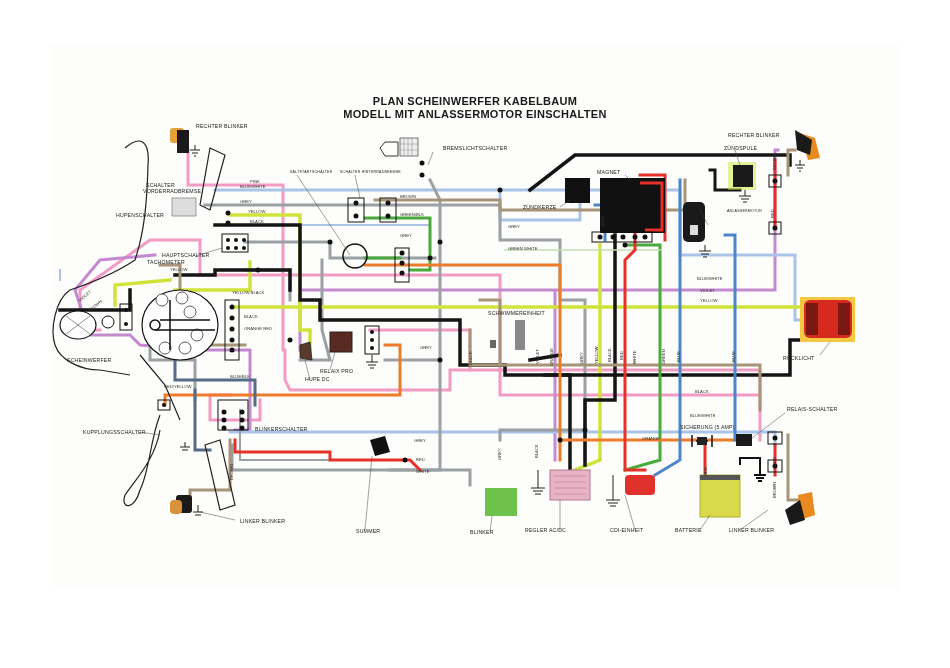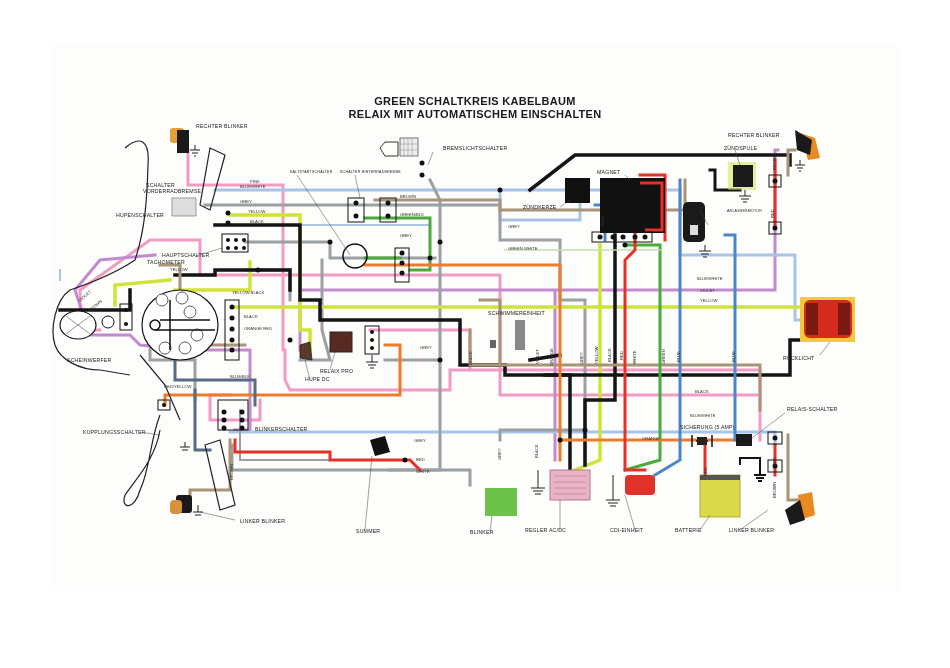--- a/index.html
+++ b/index.html
@@ -11,22 +11,22 @@
   #t2 { top:108px; }
   svg text { font-family:"Liberation Sans", sans-serif; }
   .lbl { font-size:5.2px; fill:#222; letter-spacing:0.2px; }
   .wl { font-size:4.2px; fill:#333; }
   .wlv { font-size:4.2px; fill:#333; }
 </style>
 </head>
 <body>
 
 <div id="sheet"></div>
-<div class="title" id="t1">GREEN SCHALTKREIS KABELBAUM</div>
-<div class="title" id="t2">RELAIX MIT AUTOMATISCHEM EINSCHALTEN</div>
+<div class="title" id="t1">PLAN SCHEINWERFER KABELBAUM</div>
+<div class="title" id="t2">MODELL MIT ANLASSERMOTOR EINSCHALTEN</div>
 
 <svg id="diagram" viewBox="0 0 950 668">
 
   <g fill="none" stroke-linecap="square" stroke-linejoin="miter">
 
     <path stroke="#f29bc4" stroke-width="3" d="M188,150 L188,185 L283,185 L283,350 L285,350 L285,380 L290,390 L450,390 L450,370 L600,370 L760,370 L760,440"></path>
     <path stroke="#f29bc4" stroke-width="3" d="M100,330 L80,330 L80,290 L150,240 L200,240 L200,275 L500,275 L500,395 L760,395"></path>
     <path stroke="#f29bc4" stroke-width="3" d="M260,400 L260,420 L210,420 L210,395 L230,395"></path>
     <path stroke="#f29bc4" stroke-width="3" d="M370,330 L470,330 L470,370"></path>
 

